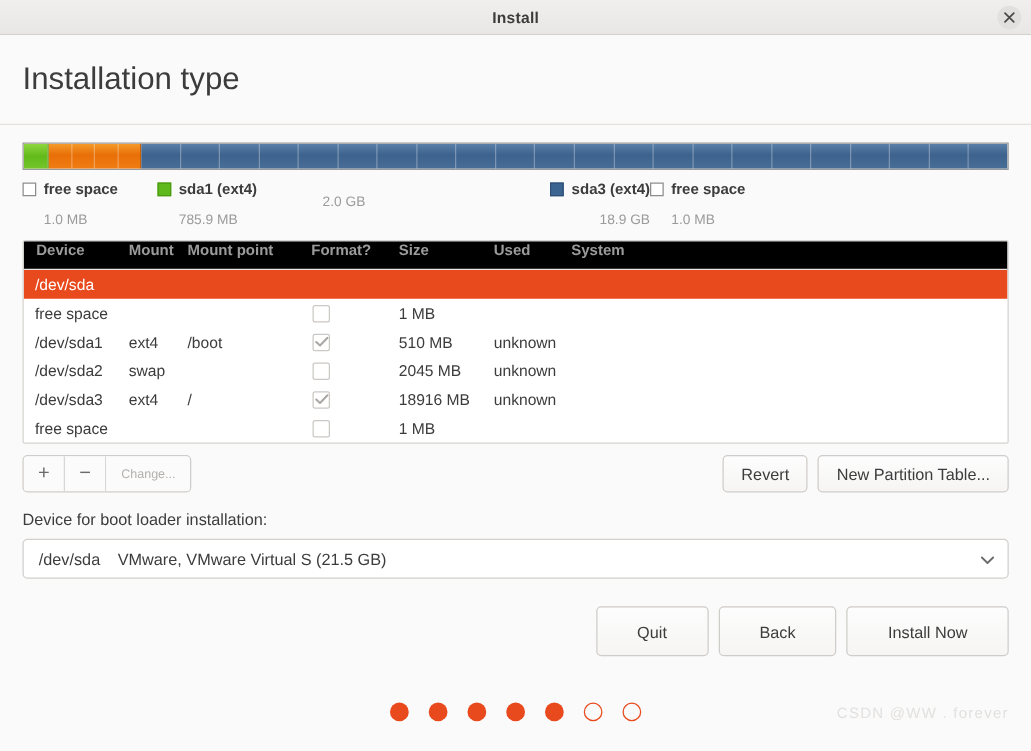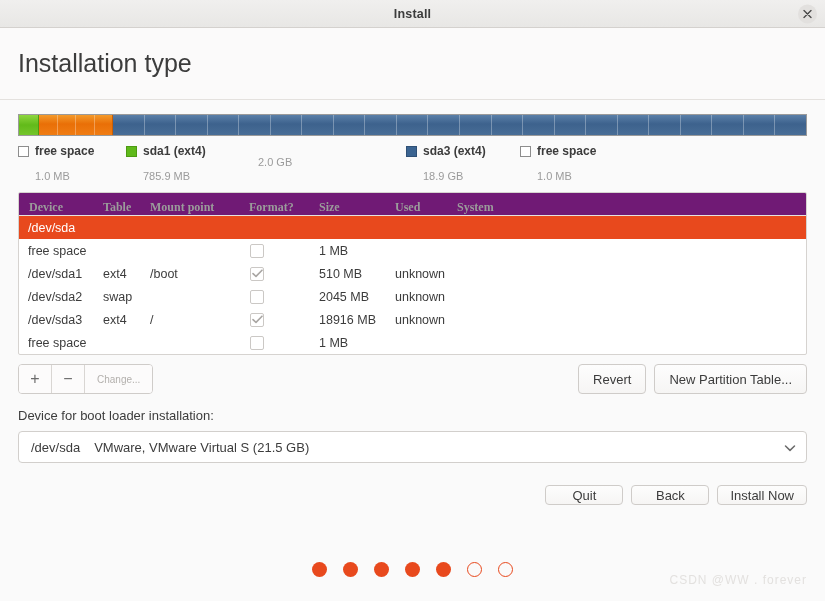--- a/index.html
+++ b/index.html
@@ -98,24 +98,24 @@
     width:789px;
     border:1px solid #d6d3d0;
     border-radius:2px;
     background:#fff;
     box-sizing:border-box;
     overflow:hidden;
   }
   .thead{
     display:flex;
     height:22px;
-    align-items:flex-end;
-    background:#701a75;
+    align-items:flex-start;
+    background:#000000;
     border-bottom:1px solid #e6e3e0;
-    font-size:12px;font-weight:bold;color:#9b9b9b;font-family:Liberation Serif, serif;
+    font-size:12px;font-weight:bold;color:#9b9b9b;
   }
   .trow{
     display:flex;
     height:23px;
     align-items:center;
     font-size:12.5px;color:#3c3c3c;
   }
   .trow.selected{
     background:#e8491d;color:#fff;
   }
@@ -201,37 +201,37 @@
     justify-content:space-between;
   }
   .combo-text{display:flex;gap:14px;}
 
   
   .bottom-row{
     margin-top:22px;
     width:789px;
     display:flex;justify-content:flex-end;gap:8px;
   }
-  .btn-wide{height:20px;min-width:78px;padding:0 12px;}
+  .btn-wide{height:40px;min-width:78px;padding:0 32px;}
 
   
   .dots{
     position:absolute;
     left:0;right:0;
     top:562px;
     display:flex;justify-content:center;gap:16px;
   }
   .dot{width:15px;height:15px;border-radius:50%;box-sizing:border-box;}
   .dot.filled{background:#e8491d;}
   .dot.hollow{background:transparent;border:1.5px solid #e8491d;}
 
   
   .watermark{
     position:absolute;
-    right:18px;bottom:14px;
+    right:18px;bottom:24px;
     font-size:12px;color:#e3e1df;
     letter-spacing:1px;
     user-select:none;
   }
 </style>
 </head>
 <body>
 
 <div class="titlebar">
   <span class="titlebar-title">Install</span>
@@ -301,40 +301,40 @@
     <div class="legend-item" style="width:115px;">
       <div class="legend-top">
         <span class="swatch sw-green"></span>
         <span class="legend-label">sda1 (ext4)</span>
       </div>
       <span class="legend-size">785.9 MB</span>
     </div>
     <div class="legend-item" style="width:165px;">
       <span class="legend-size">2.0 GB</span>
     </div>
-    <div class="legend-item" style="width:114px;">
+    <div class="legend-item" style="width:114px;align-items:flex-end;">
       <div class="legend-top">
         <span class="swatch sw-blue"></span>
         <span class="legend-label">sda3 (ext4)</span>
       </div>
       <span class="legend-size">18.9 GB</span>
     </div>
     <div class="legend-item">
       <div class="legend-top">
         <span class="swatch sw-free"></span>
         <span class="legend-label">free space</span>
       </div>
       <span class="legend-size">1.0 MB</span>
     </div>
   </div>
 
   <div class="table-box">
     <div class="thead">
       <div class="c-device">Device</div>
-      <div class="c-type">Table</div>
+      <div class="c-type">Mount</div>
       <div class="c-mount">Mount point</div>
       <div class="c-format">Format?</div>
       <div class="c-size">Size</div>
       <div class="c-used">Used</div>
       <div class="c-system">System</div>
     </div>
 
     <div class="trow selected">
       <div class="c-device">/dev/sda</div>
       <div class="c-type"></div>

